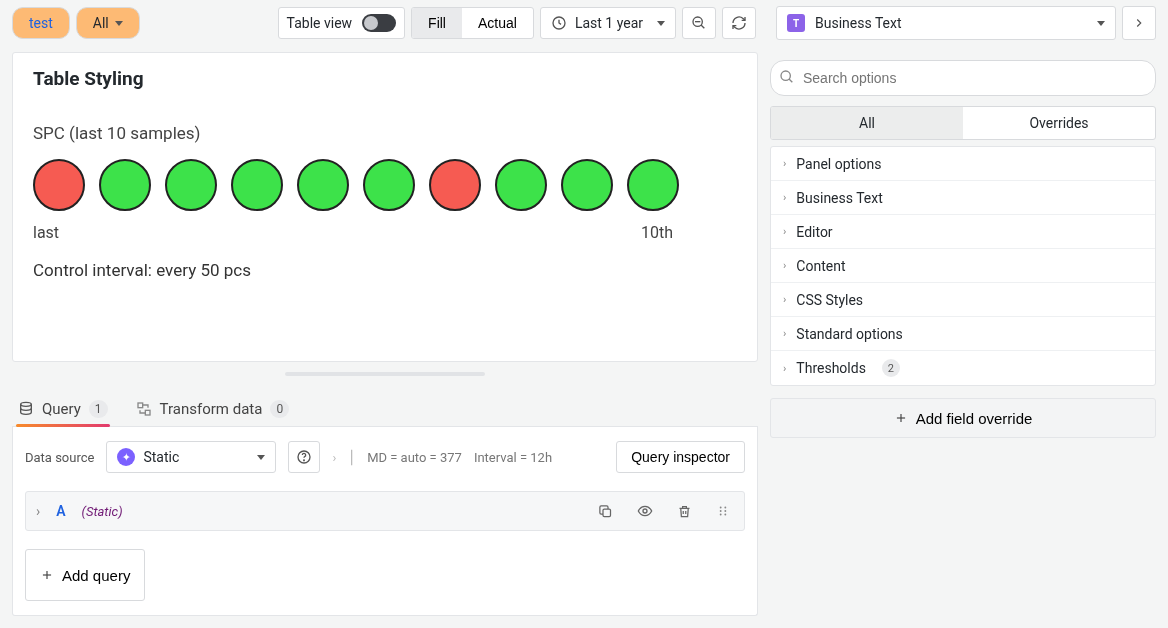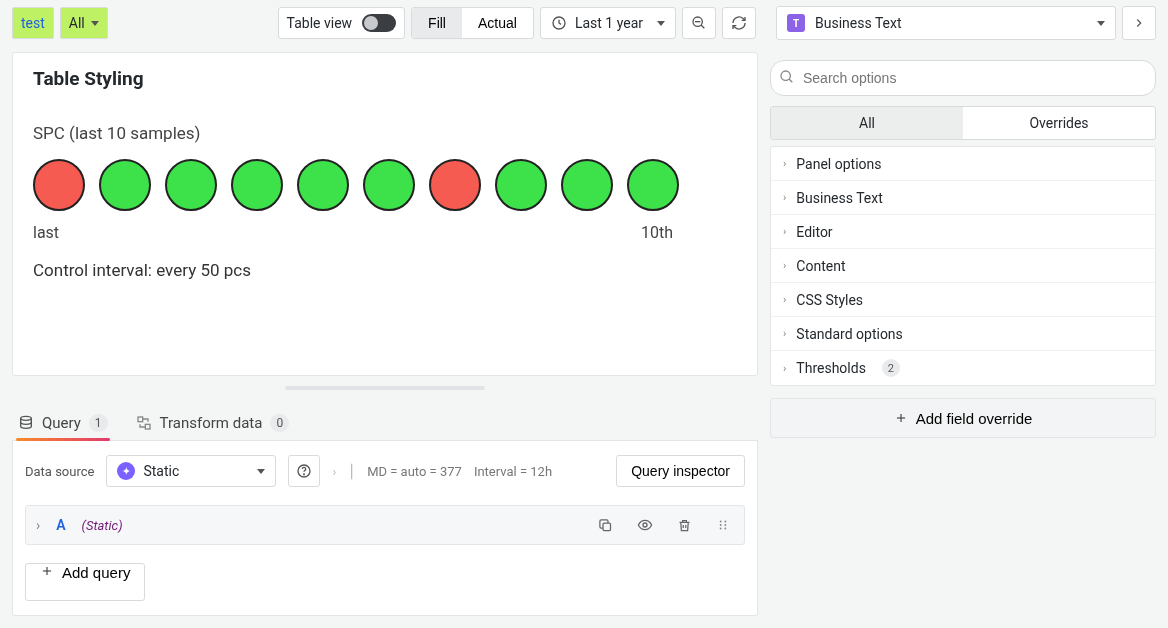--- a/index.html
+++ b/index.html
@@ -16,27 +16,27 @@
 
   
   .topbar {
     display: flex;
     align-items: center;
     gap: 6px;
     padding: 6px 12px;
     height: 46px;
   }
   .chip {
-    background: #bef264;
+    background: #fdba74;
     border: 1px solid #d8dadd;
-    border-radius: 2px;
+    border-radius: 11px;
     height: 32px;
     display: inline-flex;
     align-items: center;
-    padding: 0 8px;
+    padding: 0 16px;
     font-size: 14px;
     color: #24292e;
   }
   .chip.link { color: #1f62e0; border-color: #d8dadd; }
   .chip.select::after { content: ""; }
   .caret-down { margin-left: 6px; display:inline-block; width:0;height:0;border-left:4px solid transparent;border-right:4px solid transparent;border-top:5px solid #555;}
   .spacer { flex: 1; }
   .toggle-wrap {
     background:#fff;border:1px solid #d8dadd;border-radius:3px;height:32px;display:inline-flex;align-items:center;padding:0 8px;gap:10px;
   }
@@ -119,21 +119,21 @@
 
   .query-row {
     background:#f6f7f8;border:1px solid #e3e5e8;border-radius:3px;height:40px;display:flex;align-items:center;padding:0 10px;gap:16px;
   }
   .query-row .chevron{color:#888;}
   .query-ref{color:#1f62e0;font-weight:600;}
   .query-src{color:#701a75;font-style:italic;font-size:13px;}
   .row-spacer{flex:1;}
   .row-ico{color:#666;cursor:pointer;padding:0 4px;}
 
-  .addq-btn{display:inline-flex;gap:8px;height:38px;border:1px solid #d8dadd;border-radius:3px;background:#fff;padding:0 14px;cursor:pointer;font-size:15px;width:fit-content;}
+  .addq-btn{display:inline-flex;align-items:center;gap:8px;height:52px;border:1px solid #d8dadd;border-radius:3px;background:#fff;padding:0 14px;cursor:pointer;font-size:15px;width:fit-content;}
 
   
   .sidebar {
     background:transparent;
   }
   .viz-header{
     display:flex;align-items:center;gap:6px;height:34px;
   }
   .viz-select{
     flex:1;height:34px;background:#fff;border:1px solid #d8dadd;border-radius:3px;display:flex;align-items:center;padding:0 10px;gap:10px;cursor:pointer;

